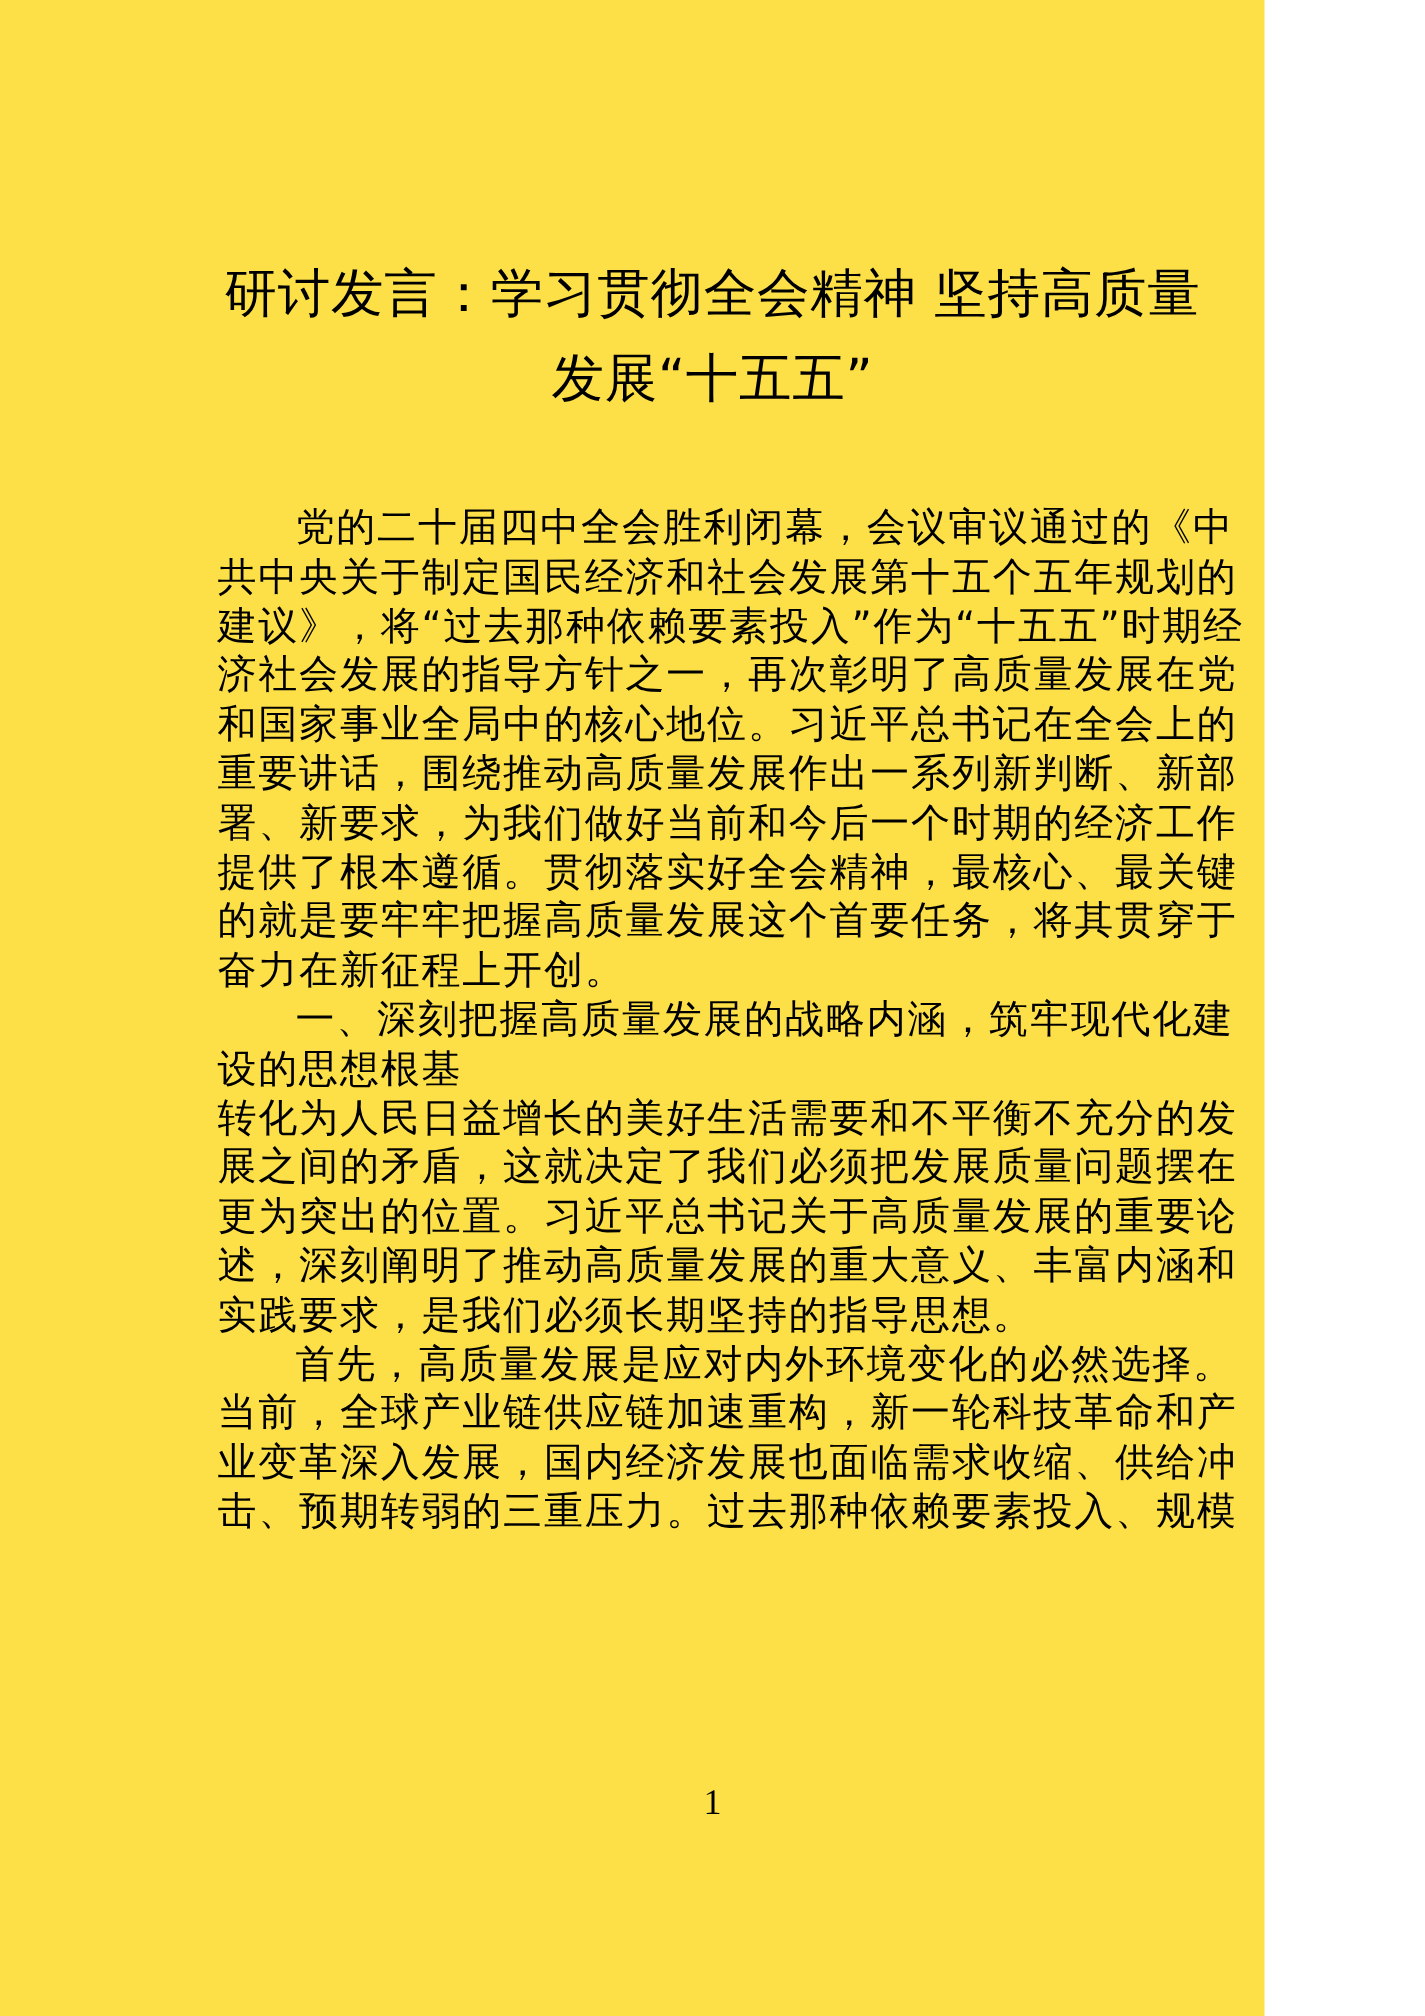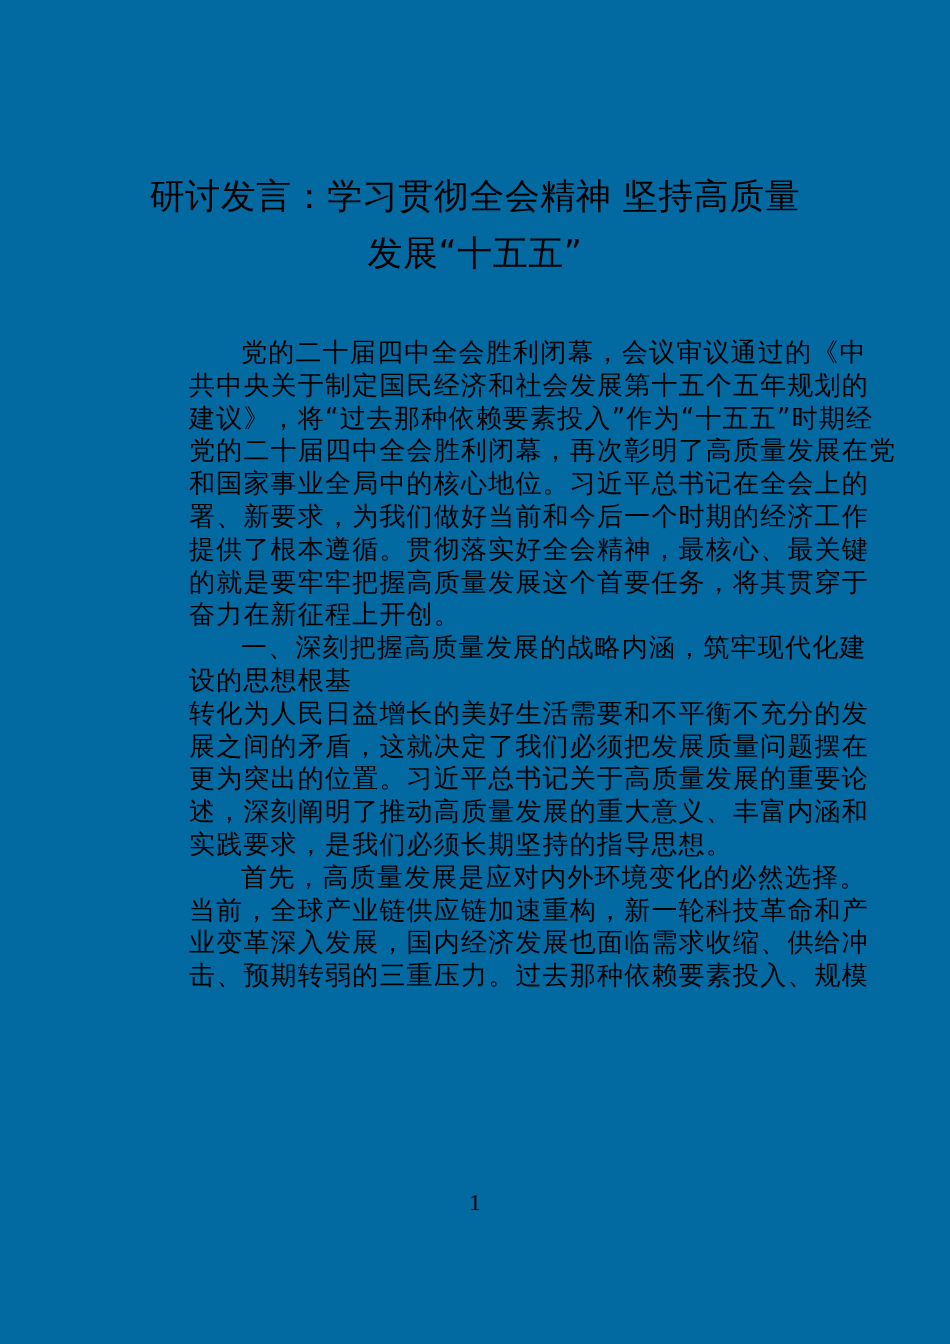--- a/index.html
+++ b/index.html
@@ -11,23 +11,23 @@
       width: 950px;
       height: 1344px;
       position: relative;
       overflow: hidden;
       font-family: "DejaVu Sans", "Liberation Sans", sans-serif;
       color: #000000;
     }
     .page {
       position: absolute;
       left: 0; top: 0;
-      width: 950px;
+      width: 843px;
       height: 1344px;
-      background: #0369a1;
+      background: #fde047;
     }
     .title {
       position: absolute;
       left: 100px;
       width: 750px;
       top: 168px;
       text-align: center;
       font-size: 35px;
       line-height: 57px;
       letter-spacing: 0.5px;
@@ -35,21 +35,20 @@
       margin: 0;
     }
     .body {
       position: absolute;
       left: 145px;
       width: 662px;
       top: 336px;
       font-size: 26px;
       line-height: 32.8px;
       letter-spacing: 1.2px;
-      margin-left: 44px;
     }
     .line {
       display: block;
       white-space: nowrap;
       height: 32.8px;
       text-align: justify;
       text-align-last: justify;
     }
     .line.last {
       text-align-last: left;
@@ -74,22 +73,23 @@
 <div class="page">
   <h1 class="title">
     <span class="line-title" style="display:block">研讨发言：学习贯彻全会精神 坚持高质量</span>
     <span class="line-title" style="display:block">发展“十五五”</span>
   </h1>
 
   <div class="body" id="body-text">
       <span class="line indent">党的二十届四中全会胜利闭幕，会议审议通过的《中</span>
       <span class="line">共中央关于制定国民经济和社会发展第十五个五年规划的</span>
       <span class="line">建议》，将“过去那种依赖要素投入”作为“十五五”时期经</span>
-      <span class="line">党的二十届四中全会胜利闭幕，再次彰明了高质量发展在党</span>
+      <span class="line">济社会发展的指导方针之一，再次彰明了高质量发展在党</span>
       <span class="line">和国家事业全局中的核心地位。习近平总书记在全会上的</span>
+      <span class="line">重要讲话，围绕推动高质量发展作出一系列新判断、新部</span>
       <span class="line">署、新要求，为我们做好当前和今后一个时期的经济工作</span>
       <span class="line">提供了根本遵循。贯彻落实好全会精神，最核心、最关键</span>
       <span class="line">的就是要牢牢把握高质量发展这个首要任务，将其贯穿于</span>
       <span class="line last">奋力在新征程上开创。</span>
       <span class="line indent">一、深刻把握高质量发展的战略内涵，筑牢现代化建</span>
       <span class="line last">设的思想根基</span>
       <span class="line">转化为人民日益增长的美好生活需要和不平衡不充分的发</span>
       <span class="line">展之间的矛盾，这就决定了我们必须把发展质量问题摆在</span>
       <span class="line">更为突出的位置。习近平总书记关于高质量发展的重要论</span>
       <span class="line">述，深刻阐明了推动高质量发展的重大意义、丰富内涵和</span>

